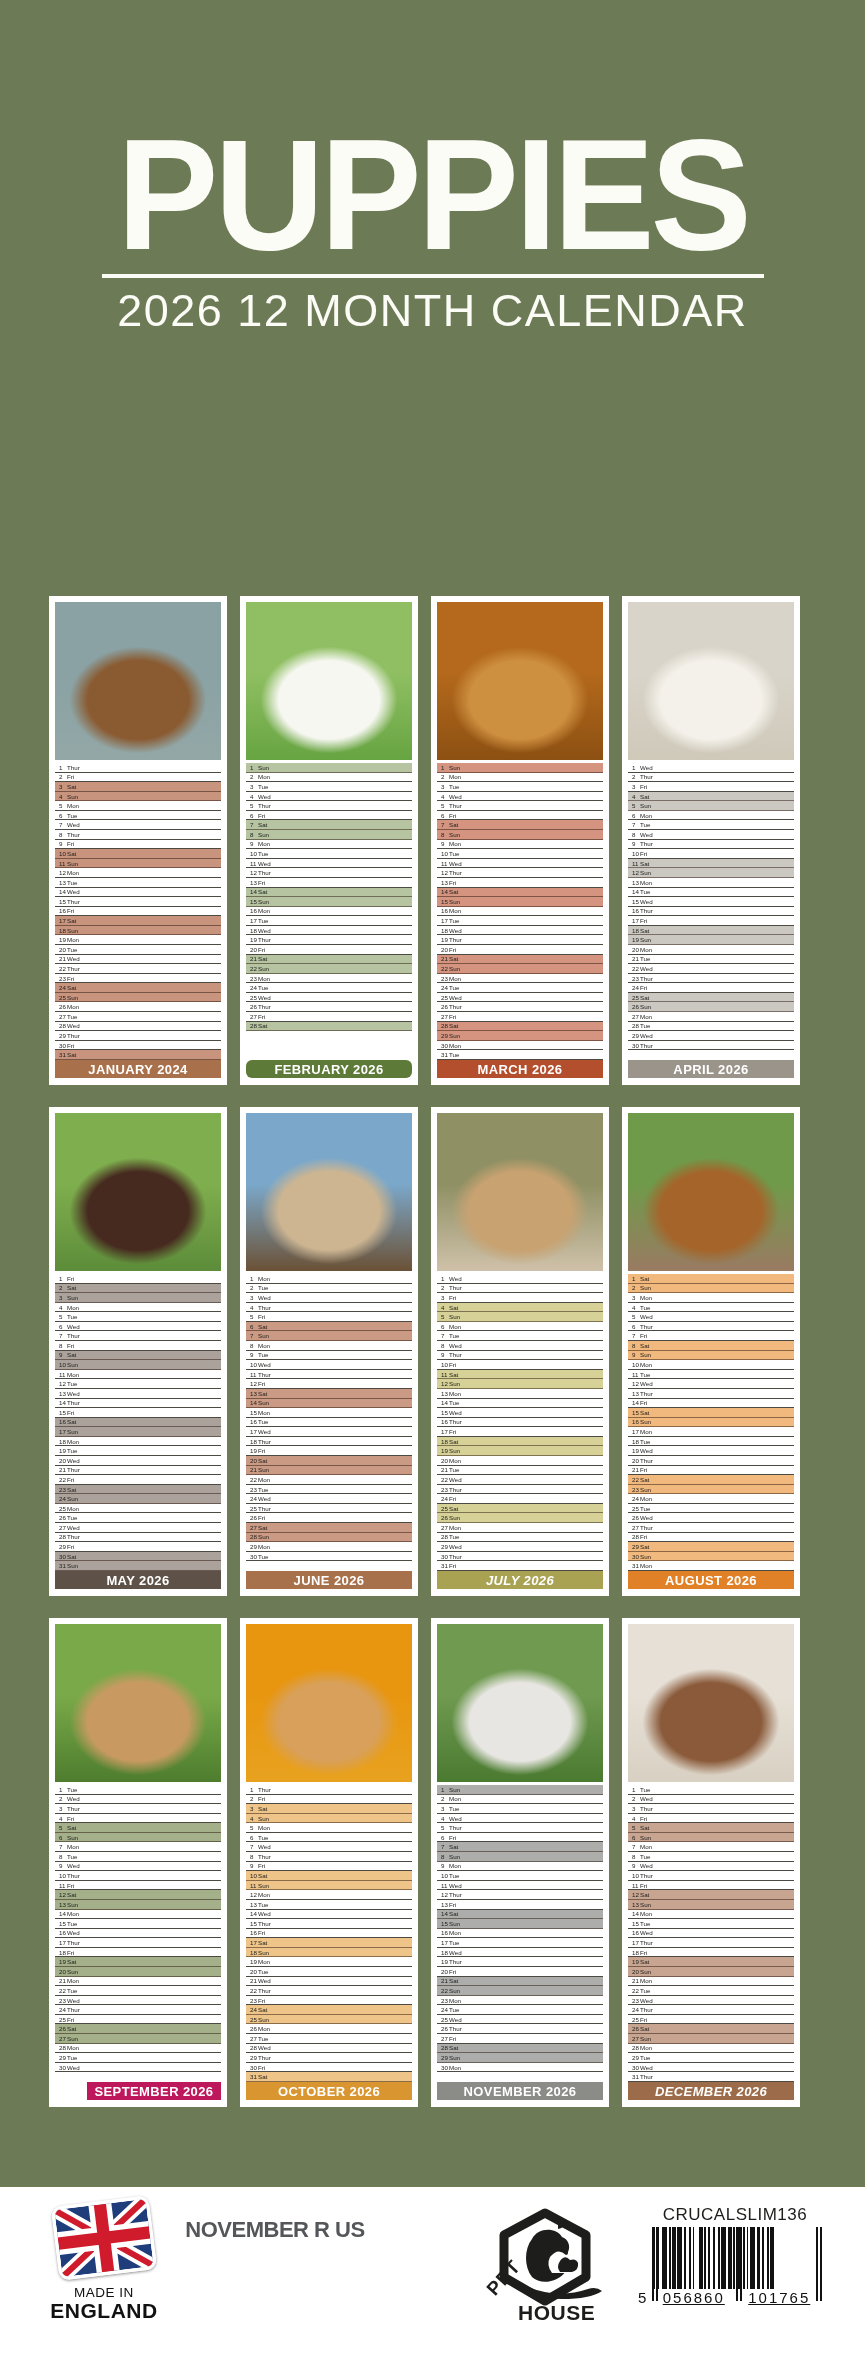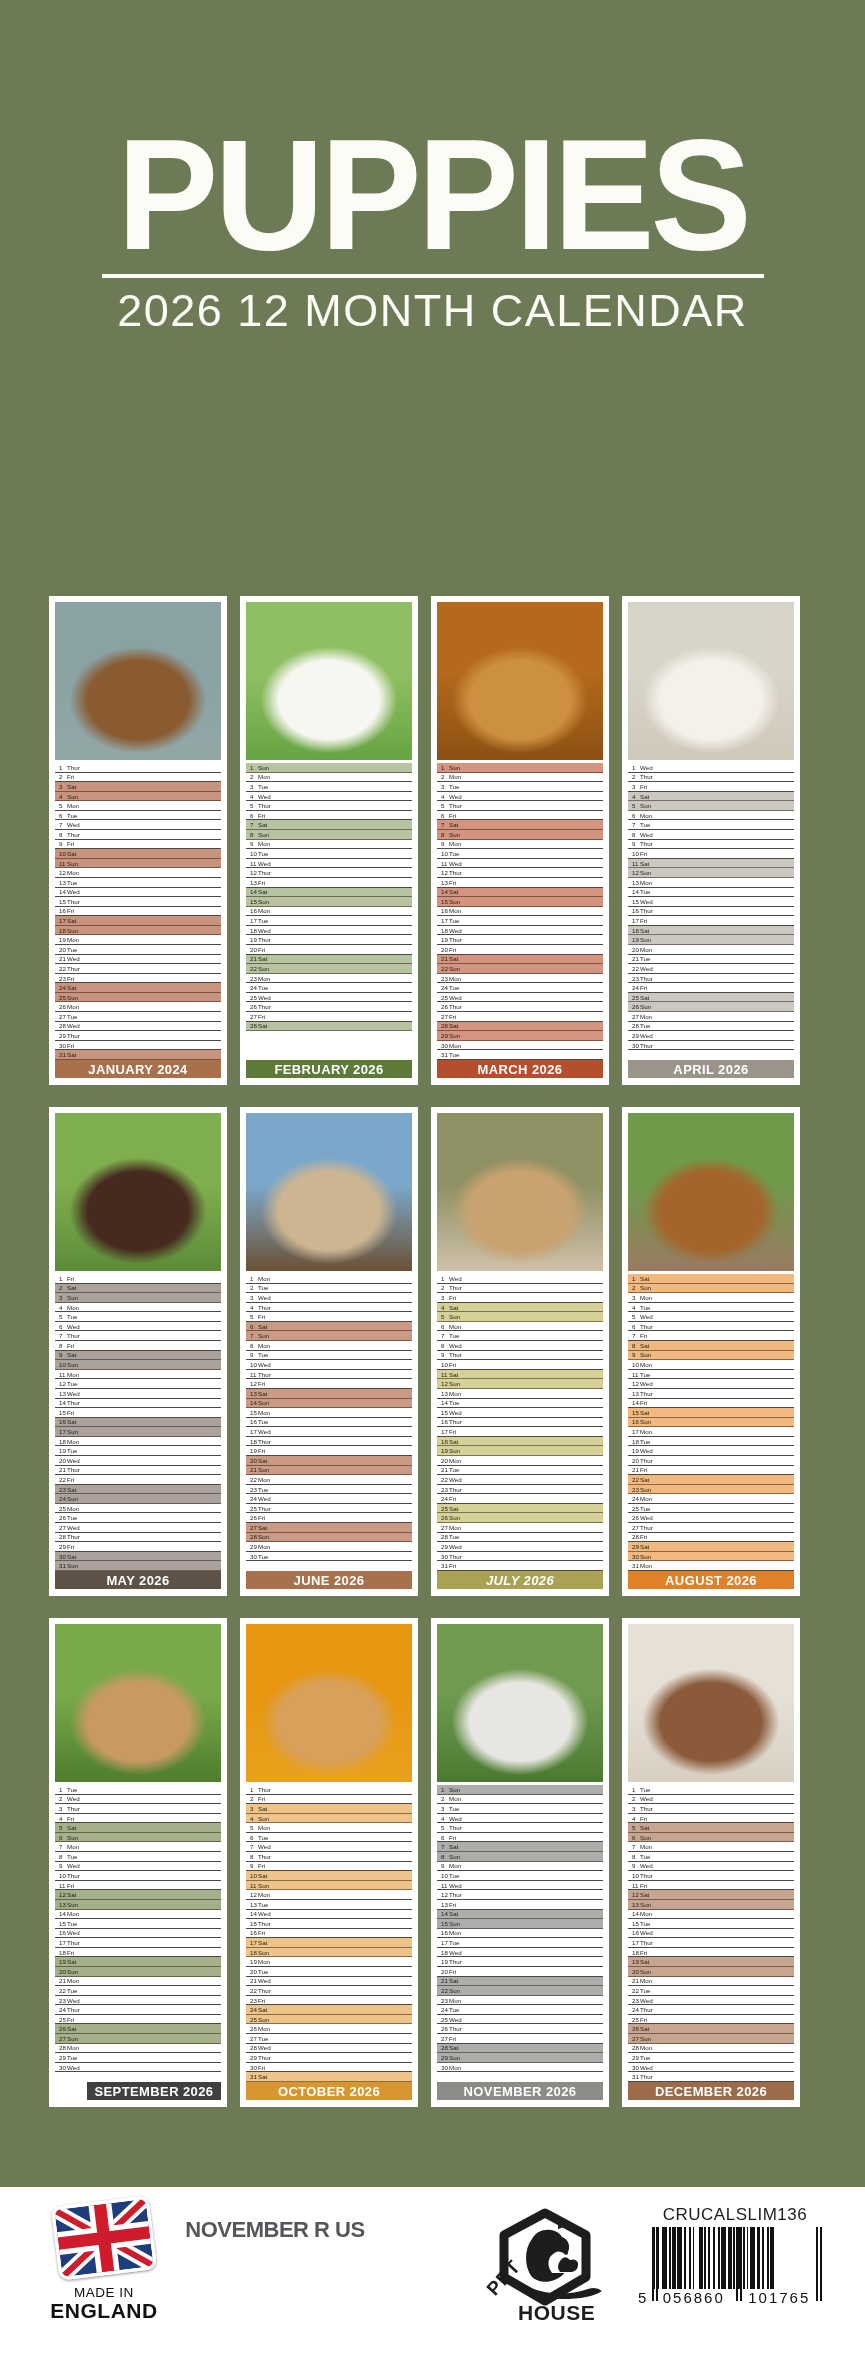--- a/index.html
+++ b/index.html
@@ -40,21 +40,21 @@
   .ph-pet{position:absolute;left:-4px;top:62px;transform:rotate(-48deg);font-size:19px;font-weight:bold;color:#1d1d1b;letter-spacing:1px;}
   .ph-house{position:absolute;left:30px;top:96px;font-size:21px;font-weight:bold;color:#1d1d1b;letter-spacing:0.5px;}
   .barcode-block{position:absolute;left:638px;top:18px;width:184px;}
   .sku{font-size:17px;color:#1d1d1b;letter-spacing:0.5px;text-align:center;margin-left:10px;}
   .bars{position:relative;margin-left:14px;margin-top:2px;height:62px;display:flex;}
   .bars .b{height:62px;flex:none;}
   .bars .bk{background:#111;}
   .guard{position:absolute;top:0;height:74px;width:2px;background:#111;}
   .digits{display:flex;font-size:15px;color:#111;margin-top:1px;line-height:1;}
   .digits .lead{width:13px;flex:none;}
-  .digits .grp{flex:1;text-align:center;letter-spacing:2px;}
+  .digits .grp{flex:1;text-align:center;letter-spacing:2px;text-decoration:underline;}
 </style>
 </head>
 <body>
 
 <div class="page">
 
   <div class="header">
     <div class="title">PUPPIES</div>
     <div class="title-rule"></div>
     <div class="subtitle">2026 12 MONTH CALENDAR</div>
@@ -300,21 +300,21 @@
           </div>
           <div class="dayrow">
             <span class="d-num">27</span>
             <span>Fri</span>
           </div>
           <div class="dayrow weekend" style="background: rgb(182, 196, 161);">
             <span class="d-num">28</span>
             <span>Sat</span>
           </div>
         </div>
-        <div class="monthlabel" style="background: rgb(94, 122, 57);">FEBRUARY 2026</div>
+        <div class="monthlabel" style="background: rgb(94, 122, 57); border-radius: 6px;">FEBRUARY 2026</div>
       </div>
       <div class="card">
         <div class="photo" aria-label="golden retriever puppy portrait on warm orange background" title="golden retriever puppy portrait on warm orange background" style="background: radial-gradient(55% 45% at 50% 62%, rgb(205, 143, 64) 0%, rgb(205, 143, 64) 55%, rgba(0, 0, 0, 0) 75%), linear-gradient(rgb(180, 105, 28) 0%, rgb(180, 105, 28) 45%, rgb(140, 80, 18) 100%);"></div>
         <div class="daylist">
           <div class="dayrow weekend" style="background: rgb(212, 148, 128);">
             <span class="d-num">1</span>
             <span>Sun</span>
           </div>
           <div class="dayrow">
             <span class="d-num">2</span>
@@ -1198,21 +1198,21 @@
           </div>
           <div class="dayrow">
             <span class="d-num">29</span>
             <span>Tue</span>
           </div>
           <div class="dayrow">
             <span class="d-num">30</span>
             <span>Wed</span>
           </div>
         </div>
-        <div class="monthlabel" style="background: #404040; margin-left: 32px;">SEPTEMBER 2026</div>
+        <div class="monthlabel" style="background: #be185d; margin-left: 32px;">SEPTEMBER 2026</div>
       </div>
       <div class="card">
         <div class="photo" aria-label="corgi puppy lying on an orange backdrop" title="corgi puppy lying on an orange backdrop" style="background: radial-gradient(55% 45% at 50% 62%, rgb(216, 160, 90) 0%, rgb(216, 160, 90) 55%, rgba(0, 0, 0, 0) 75%), linear-gradient(rgb(232, 150, 15) 0%, rgb(232, 150, 15) 45%, rgb(232, 162, 31) 100%);"></div>
         <div class="daylist">
           <div class="dayrow">
             <span class="d-num">1</span>
             <span>Thur</span>
           </div>
           <div class="dayrow">
             <span class="d-num">2</span>
@@ -1584,21 +1584,21 @@
           </div>
           <div class="dayrow">
             <span class="d-num">30</span>
             <span>Wed</span>
           </div>
           <div class="dayrow">
             <span class="d-num">31</span>
             <span>Thur</span>
           </div>
         </div>
-        <div class="monthlabel" style="background: rgb(156, 108, 74);">DECEMBER 2026</div>
+        <div class="monthlabel" style="background: rgb(156, 108, 74); font-style: italic;">DECEMBER 2026</div>
       </div>
     </div>
 
   <div class="footer">
 
     <div class="flag-block">
       <span class="flag-wrap">
         <svg width="92" height="68" viewBox="0 0 60 44">
           <rect width="60" height="44" fill="#1f3d7a"></rect>
           <path d="M0,0 L60,44 M60,0 L0,44" stroke="#ffffff" stroke-width="9"></path>

